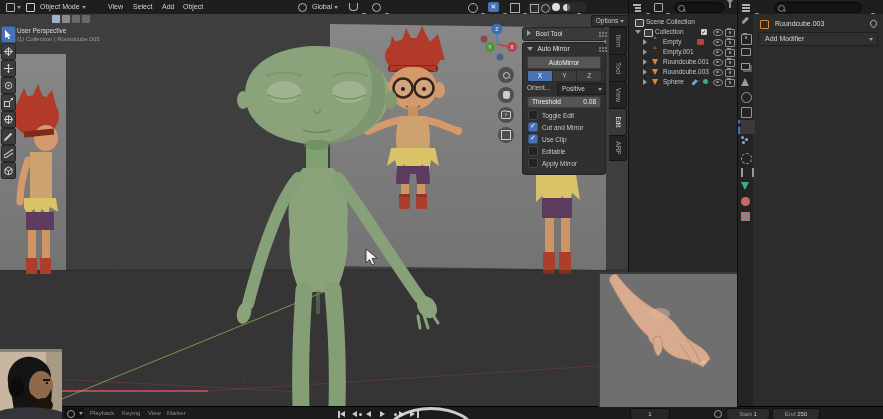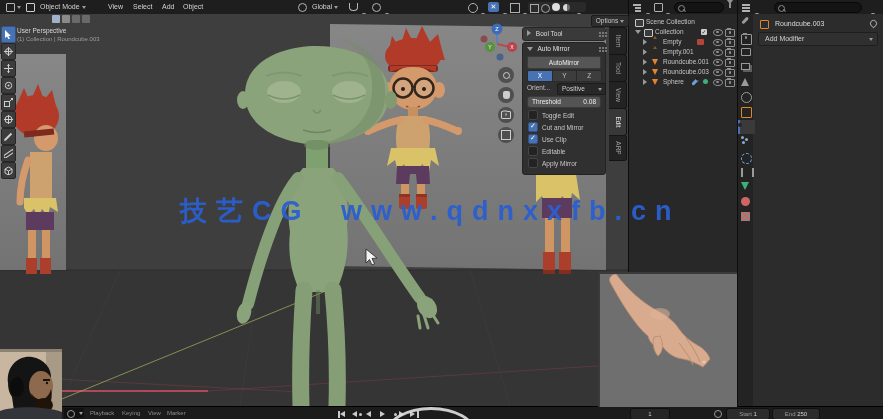--- a/index.html
+++ b/index.html
@@ -559,24 +559,20 @@
   <div class="abs" style="left:598px;top:272px;width:137px;height:133px;background:#6f6f6f;border-left:2px solid #3a3a3a;border-top:2px solid #3a3a3a;z-index:30;">
     <svg width="135" height="131" viewBox="0 0 135 131">
       <path d="M 16 0 C 28 16 42 28 56 36 C 66 41 74 47 79 55 C 84 62 90 67 97 71 C 103 74 108 79 110 85 L 103 93 C 96 89 89 86 83 85 C 75 84 68 80 63 73 C 56 74 50 70 48 62 C 38 54 24 34 10 8 C 8 4 12 0 16 0 Z" fill="#d8ab8e" stroke="#b98a6e" stroke-width="0.8"></path>
       <path d="M 60 62 C 64 70 63 78 58 82 C 54 78 52 70 54 63 Z" fill="#d8ab8e" stroke="#b98a6e" stroke-width="0.8"></path>
       <ellipse cx="60" cy="40" rx="10" ry="6" fill="#e2b697" opacity="0.5"></ellipse>
       <path d="M 86 64 C 92 72 97 80 100 88 M 79 69 C 85 77 90 84 93 91" stroke="#bd8f74" stroke-width="1" fill="none"></path>
       <ellipse cx="104" cy="88" rx="2" ry="1.5" fill="#e7c3ab"></ellipse>
     </svg>
   </div>
 
-  <div class="watermark">
-    <span>技艺CG</span>
-    <span style="margin-left:14px;">www.qdnxxfb.cn</span>
-  </div>
 
   <div class="abs" style="left:0;top:349px;width:62px;height:70px;z-index:50;overflow:hidden;">
     <svg width="62" height="70" viewBox="0 0 62 70">
       <rect width="62" height="70" fill="#c8b6a0"></rect>
       <rect x="46" width="16" height="70" fill="#a99a85"></rect>
       <rect y="0" width="62" height="3" fill="#8d8174"></rect>
       <path d="M 8 34 C 6 16 20 6 32 8 C 44 10 52 19 51 30 C 50 36 48 41 45 45 L 40 62 L 14 62 L 12 48 C 9 44 8 39 8 34 Z" fill="#141414"></path>
       <ellipse cx="41" cy="37" rx="12" ry="15" fill="#8d6a4e"></ellipse>
       <path d="M 31 44 C 34 55 43 58 51 52 C 52 47 52 43 51 40 C 48 52 37 54 31 44 Z" fill="#20140a"></path>
       <ellipse cx="44" cy="56" rx="9" ry="7" fill="#20140a"></ellipse>

